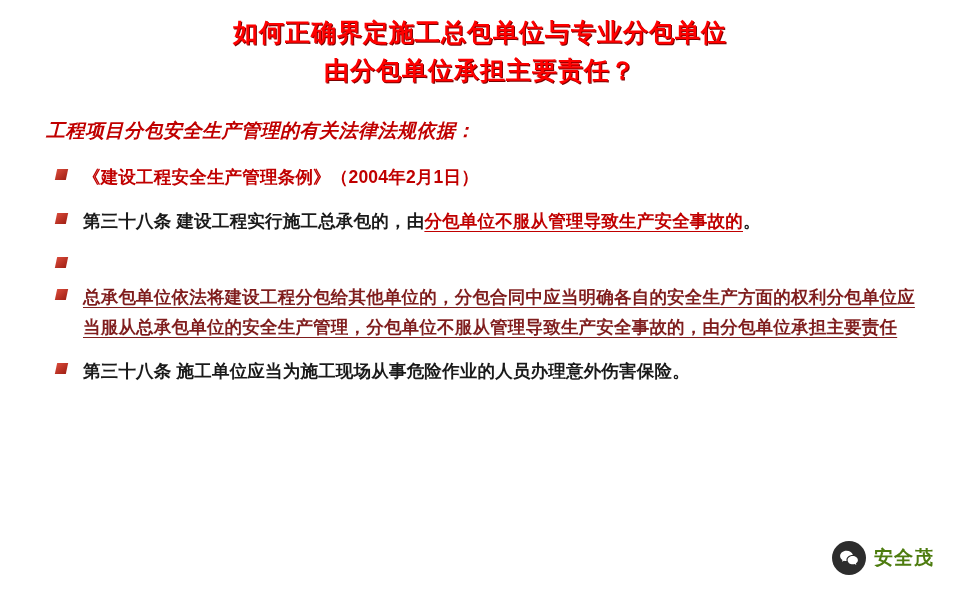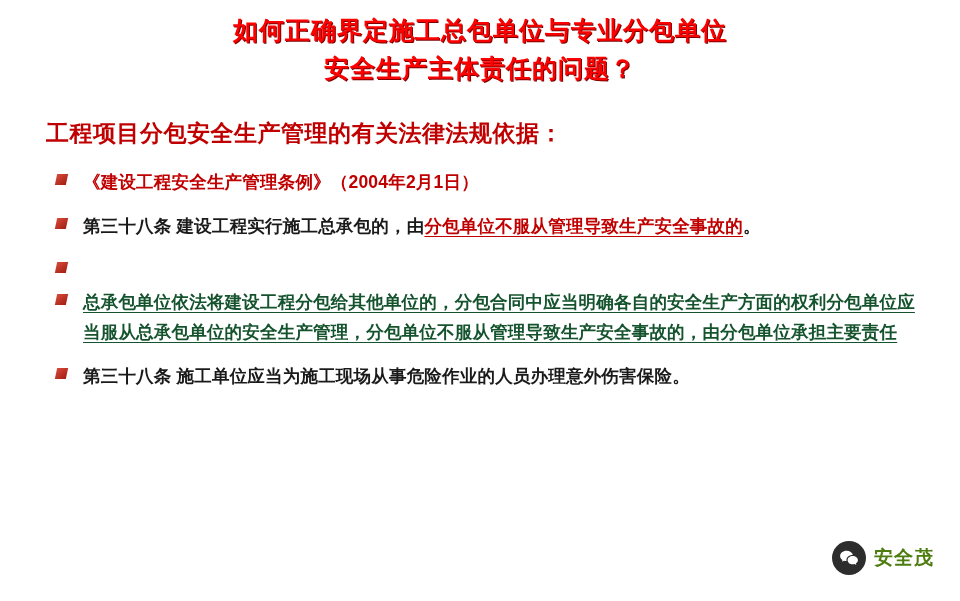--- a/index.html
+++ b/index.html
@@ -23,29 +23,30 @@
   .title-block {
     text-align: center;
     padding-top: 14px;
   }
   .title-line {
     color: #ff0000;
     font-weight: bold;
     font-size: 25px;
     letter-spacing: 1px;
     line-height: 38px;
-    font-family: Liberation Mono, monospace;
+    font-family: Liberation Serif, serif;
     text-shadow: 1px 1px 0 #7a0000;
   }
   .subtitle {
     color: #c00000;
     font-weight: bold;
-    font-size: 23px;
+    font-size: 19px;
     margin: 28px 0 0 46px;
     letter-spacing: 0.5px;
+    font-style: italic;
   }
   .bullets {
     margin: 18px 0 0 0;
     padding: 0;
     list-style: none;
   }
   .bullet-row {
     display: flex;
     align-items: flex-start;
     margin: 0 0 14px 0;
@@ -66,21 +67,21 @@
     font-size: 17.5px;
     line-height: 30px;
     color: #1a1a1a;
     font-weight: bold;
     letter-spacing: 0.2px;
   }
   .bullet-text.red {
     color: #c00000;
   }
   .bullet-text.blue {
-    color: #14532d;
+    color: #7f1d1d;
     text-decoration: underline;
     text-underline-offset: 4px;
   }
   .ul-red {
     color: #c00000;
     text-decoration: underline;
     text-underline-offset: 4px;
   }
   .logo-wrap {
     position: absolute;
@@ -107,21 +108,21 @@
     letter-spacing: 1px;
   }
 </style>
 </head>
 <body>
 
 <div class="slide">
 
   <div class="title-block">
     <div class="title-line">如何正确界定施工总包单位与专业分包单位</div>
-    <div class="title-line">安全生产主体责任的问题？</div>
+    <div class="title-line">由分包单位承担主要责任？</div>
   </div>
 
   <div class="subtitle">工程项目分包安全生产管理的有关法律法规依据：</div>
 
   <ul class="bullets">
 
     <li class="bullet-row">
       <span class="bullet-marker"></span>
       <span class="bullet-text red">《建设工程安全生产管理条例》（2004年2月1日）</span>
     </li>

